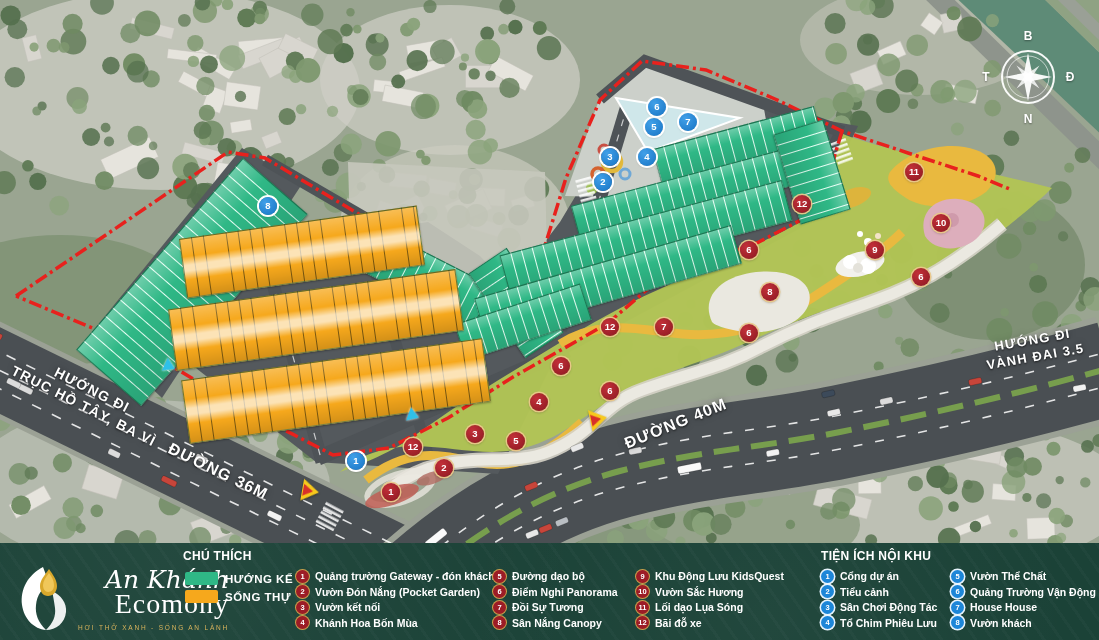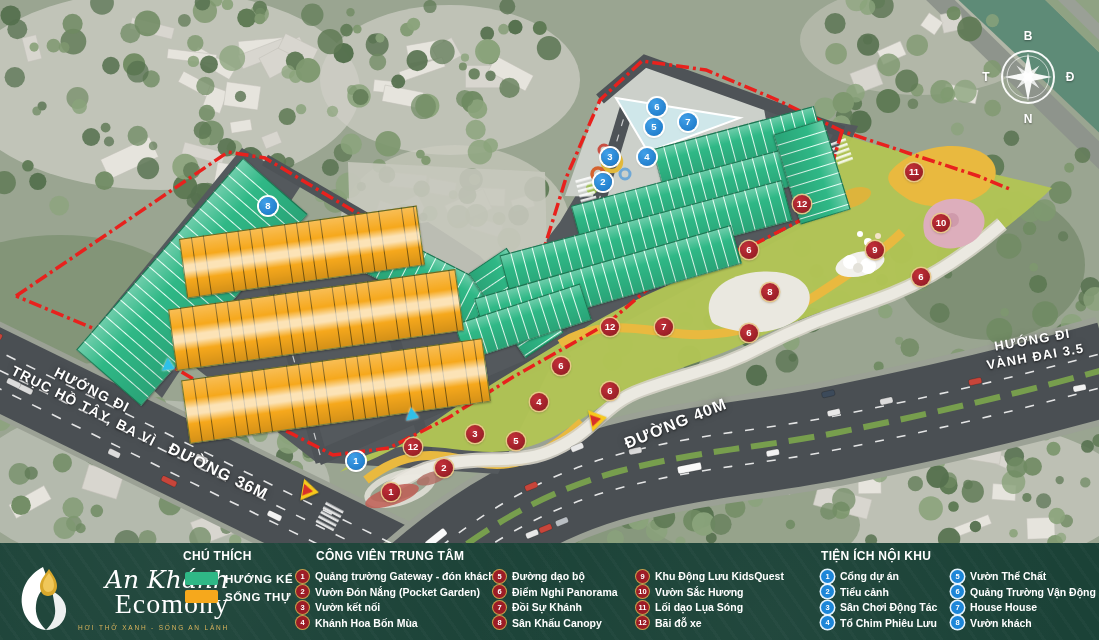--- a/index.html
+++ b/index.html
@@ -756,21 +756,20 @@
     <div class="ltitle" style="left:183px;top:6px">CHÚ THÍCH</div>
     <div class="swrow" style="left:185px;top:29px">
       <span class="swatch" id="sw-lk" style="background: rgb(47, 184, 134);"></span>
       <span class="swlabel">HƯỚNG KẾ</span>
     </div>
     <div class="swrow" style="left:185px;top:47px">
       <span class="swatch" id="sw-bt" style="background: rgb(246, 168, 28);"></span>
       <span class="swlabel">SỐNG THỰ</span>
     </div>
 
-    <div class="ltitle" style="left:316px;top:6px">CÔNG VIÊN TRUNG TÂM</div>
     <div class="ltitle" style="left:821px;top:6px">TIỆN ÍCH NỘI KHU</div>
     <div id="legend-cols">
         <div class="lcol" style="left: 296px; top: 27px;">
           <div class="lrow">
             <span class="lcirc red">1</span>
             <span class="ltext">Quảng trường Gateway - đón khách</span>
           </div>
           <div class="lrow">
             <span class="lcirc red">2</span>
             <span class="ltext">Vườn Đón Nắng (Pocket Garden)</span>
@@ -788,25 +787,25 @@
           <div class="lrow">
             <span class="lcirc red">5</span>
             <span class="ltext">Đường dạo bộ</span>
           </div>
           <div class="lrow">
             <span class="lcirc red">6</span>
             <span class="ltext">Điểm Nghỉ Panorama</span>
           </div>
           <div class="lrow">
             <span class="lcirc red">7</span>
-            <span class="ltext">Đồi Sự Khánh</span>
+            <span class="ltext">Đồi Sự Tương</span>
           </div>
           <div class="lrow">
             <span class="lcirc red">8</span>
-            <span class="ltext">Sân Khấu Canopy</span>
+            <span class="ltext">Sân Nắng Canopy</span>
           </div>
         </div>
         <div class="lcol" style="left: 636px; top: 27px;">
           <div class="lrow">
             <span class="lcirc red">9</span>
             <span class="ltext">Khu Động Lưu KidsQuest</span>
           </div>
           <div class="lrow">
             <span class="lcirc red">10</span>
             <span class="ltext">Vườn Sắc Hương</span>

